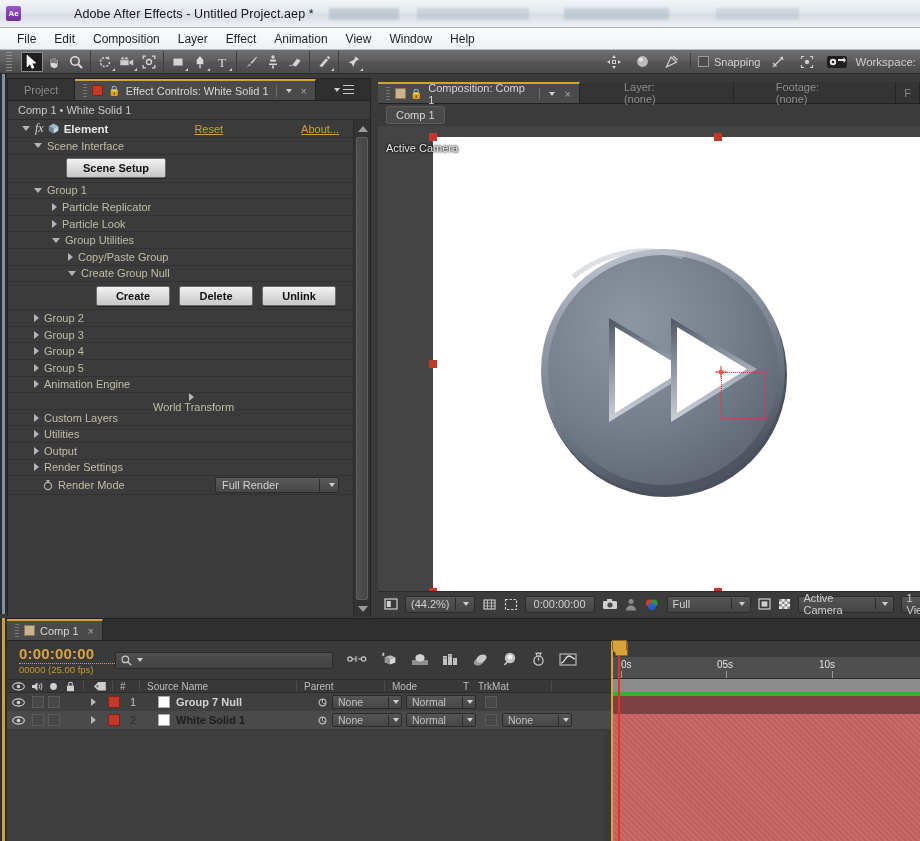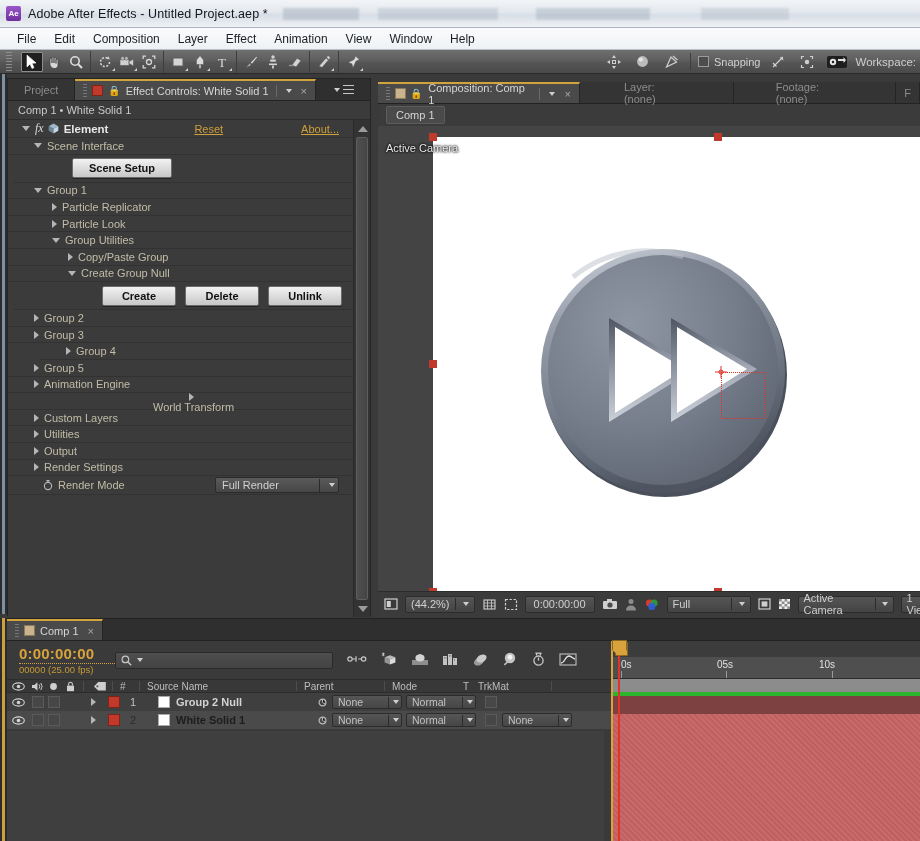--- a/index.html
+++ b/index.html
@@ -18,21 +18,21 @@
     border-bottom:1px solid #a9b2bd;
     display:flex; align-items:center; padding-left:6px; gap:7px;
   }
   .ae-logo {
     width:15px;height:15px;border-radius:2px;
     background:linear-gradient(180deg,#9a57c9,#6d2f9c);
     color:#fff;font-size:8px;font-weight:bold;
     display:flex;align-items:center;justify-content:center;
     font-family:"Liberation Sans",sans-serif;
   }
-  .title-text { color:#13161a; font-size:12.5px; letter-spacing:.1px; }
+  .title-text { color:#13161a; font-size:12.5px; letter-spacing:.1px;margin-left:46px; }
   .title-ghost {
     flex:1; height:12px; margin-left:8px; margin-right:4px;
     background:
       linear-gradient(90deg, rgba(160,172,186,.55) 0 12%, transparent 12% 15%,
       rgba(160,172,186,.42) 15% 34%, transparent 34% 40%,
       rgba(160,172,186,.5) 40% 58%, transparent 58% 66%,
       rgba(160,172,186,.35) 66% 80%, transparent 80% 100%);
     filter: blur(1.1px); opacity:.85;
   }
 
@@ -102,21 +102,21 @@
          padding-left:6px; font-size:11px; color:#c2bda8; position:relative; }
   .row.head { height:18px; }
   .tri { width:0;height:0;margin-right:5px; }
   .tri.closed { border-top:4px solid transparent;border-bottom:4px solid transparent;border-left:5px solid #b5b5b5; }
   .tri.open  { border-left:4px solid transparent;border-right:4px solid transparent;border-top:5px solid #b5b5b5; }
   .fx-ital { font-style:italic; font-family:"Liberation Serif",serif; color:#d8d8d8; margin-right:4px; font-size:12px;}
   .cube { width:11px;height:11px;margin-right:5px; }
   .ec-title { color:#e6e6e6; font-weight:bold; font-size:11.5px; }
   .lnk { color:#cf9f3a; text-decoration:underline; font-size:11px; }
   .spacer { flex:1; }
-  .btnrow { height:26px; display:flex; align-items:center; gap:12px; border-bottom:1px solid #323232;margin-left:6px; }
+  .btnrow { height:26px; display:flex; align-items:center; gap:12px; border-bottom:1px solid #323232; }
   .aebtn {
     background:linear-gradient(180deg,#f2f2f2,#c7c7c7); color:#111; font-weight:bold; font-size:11px;
     border:1px solid #6a6a6a; border-radius:2px; padding:3px 12px; min-width:56px; text-align:center;
     box-shadow:0 1px 0 rgba(0,0,0,.4);
   }
   .stopwatch { width:12px;height:12px;margin-right:4px;display:inline-block; }
   .dropdown {
     background:linear-gradient(180deg,#5a5a5a,#464646); border:1px solid #2b2b2b; border-radius:2px;
     height:16px; display:flex; align-items:center; justify-content:space-between;
     color:#d0d0d0; font-size:11px; padding:0 3px 0 6px; min-width:118px;
@@ -487,21 +487,21 @@
         </div>
 
         <div class="row" style="padding-left:26px;">
           <i class="tri closed"></i>
           <span>Group 2</span>
         </div>
         <div class="row" style="padding-left:26px;">
           <i class="tri closed"></i>
           <span>Group 3</span>
         </div>
-        <div class="row" style="padding-left:26px;margin-left:32px;">
+        <div class="row" style="padding-left:26px;">
           <i class="tri closed"></i>
           <span>Group 4</span>
         </div>
         <div class="row" style="padding-left:26px;">
           <i class="tri closed"></i>
           <span>Group 5</span>
         </div>
         <div class="row" style="padding-left:26px;">
           <i class="tri closed"></i>
           <span>Animation Engine</span>
@@ -882,21 +882,21 @@
       <span class="cell" style="width:16px;justify-content:center;">
           <i class="tri closed"></i>
         </span>
       <span class="cell" style="width:20px;justify-content:center;">
           <span class="sq red"></span>
         </span>
       <span class="cell" style="width:28px;padding-left:6px;color:#c0c0c0;">1</span>
       <span class="cell" style="width:24px;justify-content:center;">
           <span class="sq white"></span>
         </span>
-      <span class="cell layer-name" style="width:136px;">Group 2 Null</span>
+      <span class="cell layer-name" style="width:136px;">Group 7 Null</span>
       <span class="cell" style="width:20px;justify-content:center;">
         <svg width="11" height="11" viewBox="0 0 11 11">
             <circle cx="5.5" cy="5.5" r="3.4" fill="none" stroke="#b9b9b9" stroke-width="1.2"></circle>
             <path d="M5.5 2.1 V5.5 L8 6.8" stroke="#b9b9b9" stroke-width="1"></path>
           </svg>
       </span>
       <span class="cell" style="width:74px;">
         <span class="mini-dd" style="width:70px;">
           <span>None</span>
           <span style="display:flex;align-items:center;gap:2px;">

